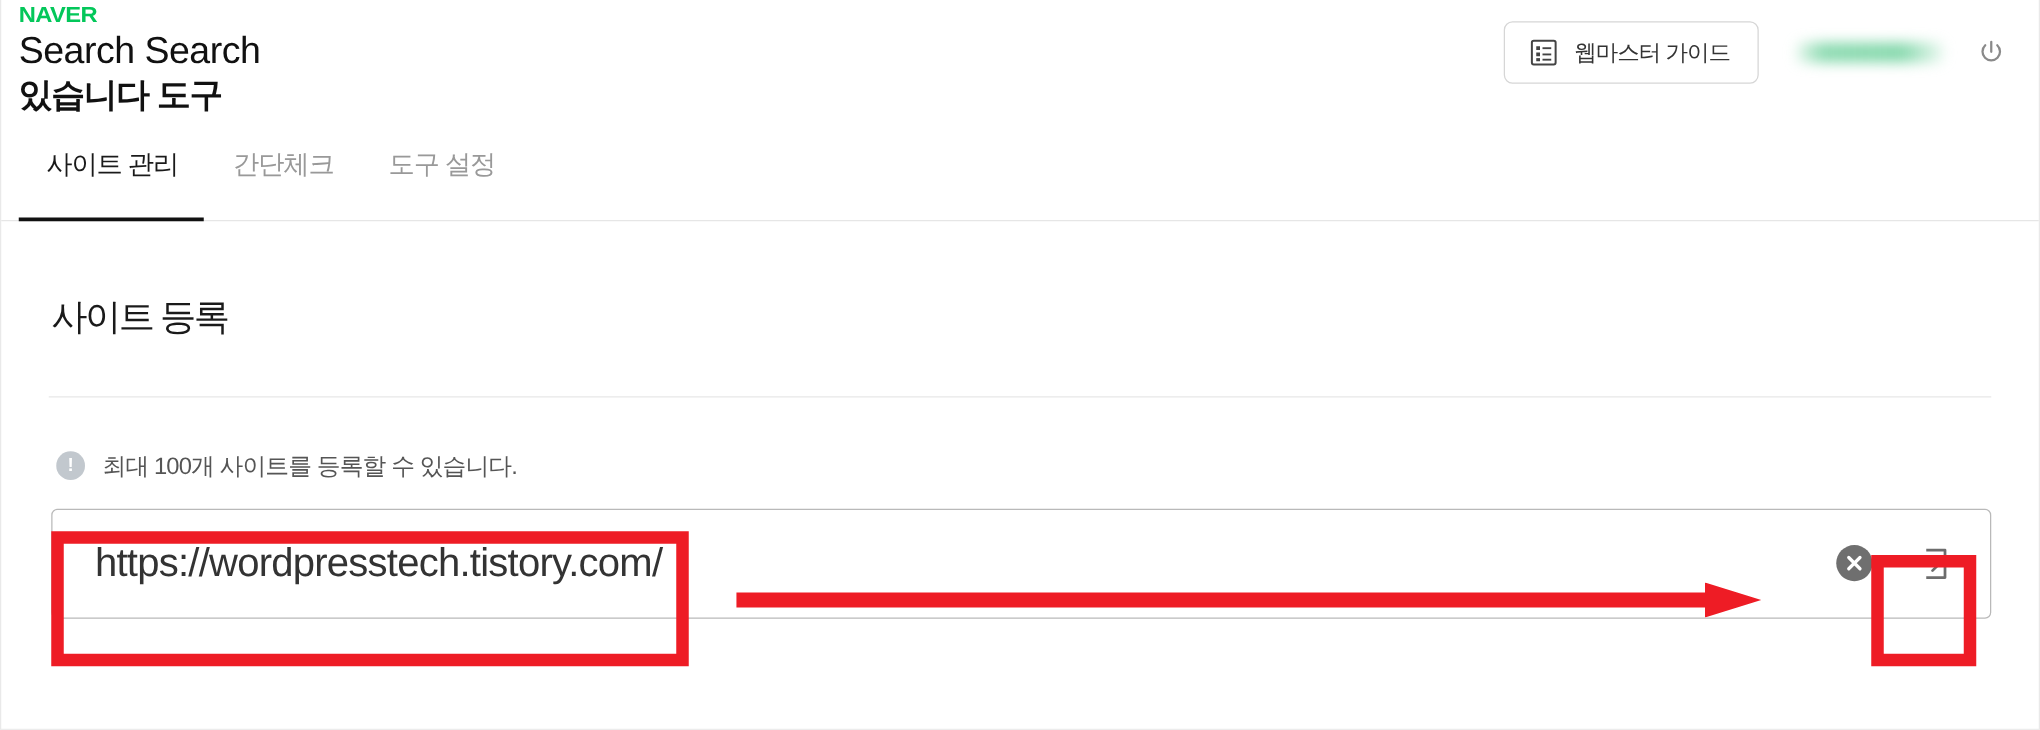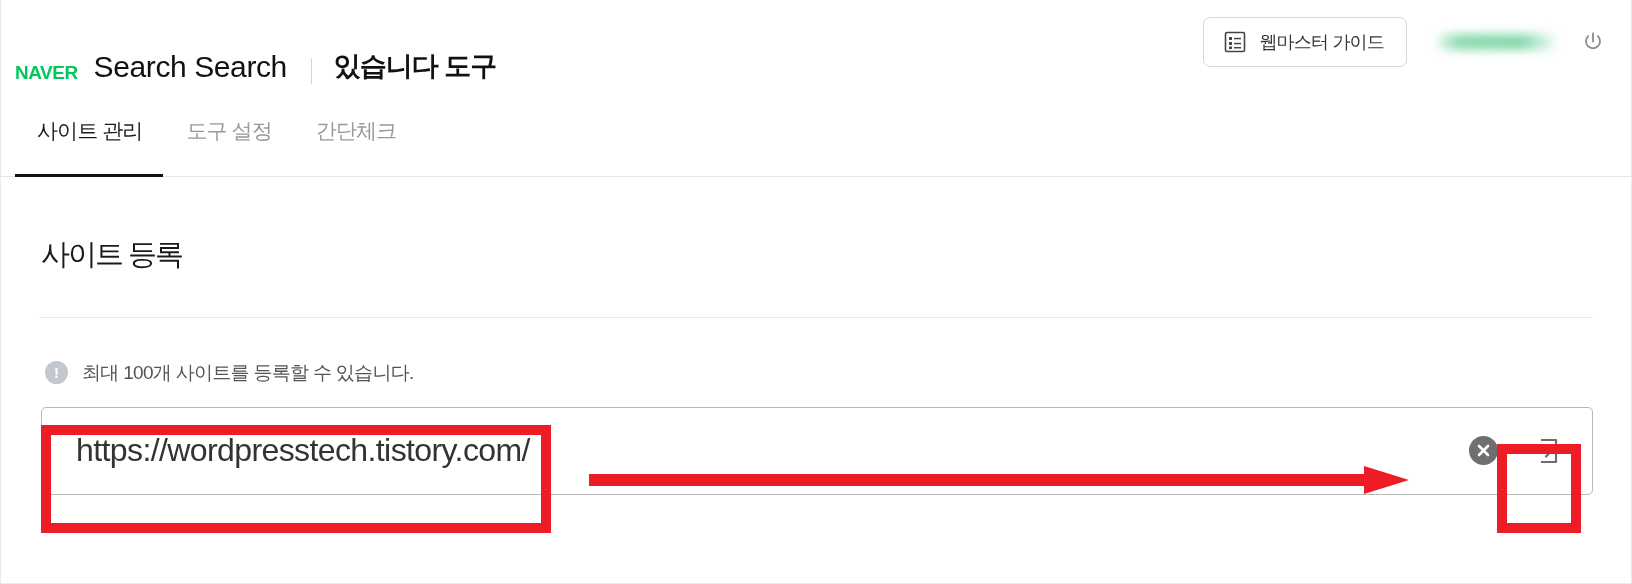--- a/index.html
+++ b/index.html
@@ -28,22 +28,23 @@
   
   .header {
     position: relative;
     height: 84px;
     display: flex;
     align-items: center;
     padding: 0 26px 0 14px;
   }
   .brand {
     display: flex;
-    align-items: flex-end;
+    align-items: flex-start;
     height: 84px;
+    flex-direction: column;
   }
   .naver-logo {
     font-family: "Liberation Sans", sans-serif;
     font-weight: bold;
     font-size: 19px;
     letter-spacing: -0.5px;
     color: #03c75a;
     transform: scaleY(0.92);
     margin-right: 16px;
     margin-top: 2px;
@@ -289,22 +290,22 @@
             <path d="M12 3.4 L12 11.4" fill="none" stroke="#8a8a8a" stroke-width="1.8" stroke-linecap="round"></path>
             <path d="M7.2 6.2 A7 7 0 1 0 16.8 6.2" fill="none" stroke="#8a8a8a" stroke-width="1.8" stroke-linecap="round"></path>
           </svg>
         </span>
       </div>
     </div>
   </div>
 
   <div class="tabbar">
     <button class="tab active">사이트 관리</button>
+    <button class="tab">간단체크</button>
     <button class="tab">도구 설정</button>
-    <button class="tab">간단체크</button>
   </div>
 
   <div class="content">
     <h1 class="page-title">사이트 등록</h1>
     <div class="title-rule"></div>
 
     <div class="notice">
       <span class="notice-icon">!</span>
       <span class="notice-text">최대 100개 사이트를 등록할 수 있습니다.</span>
     </div>

